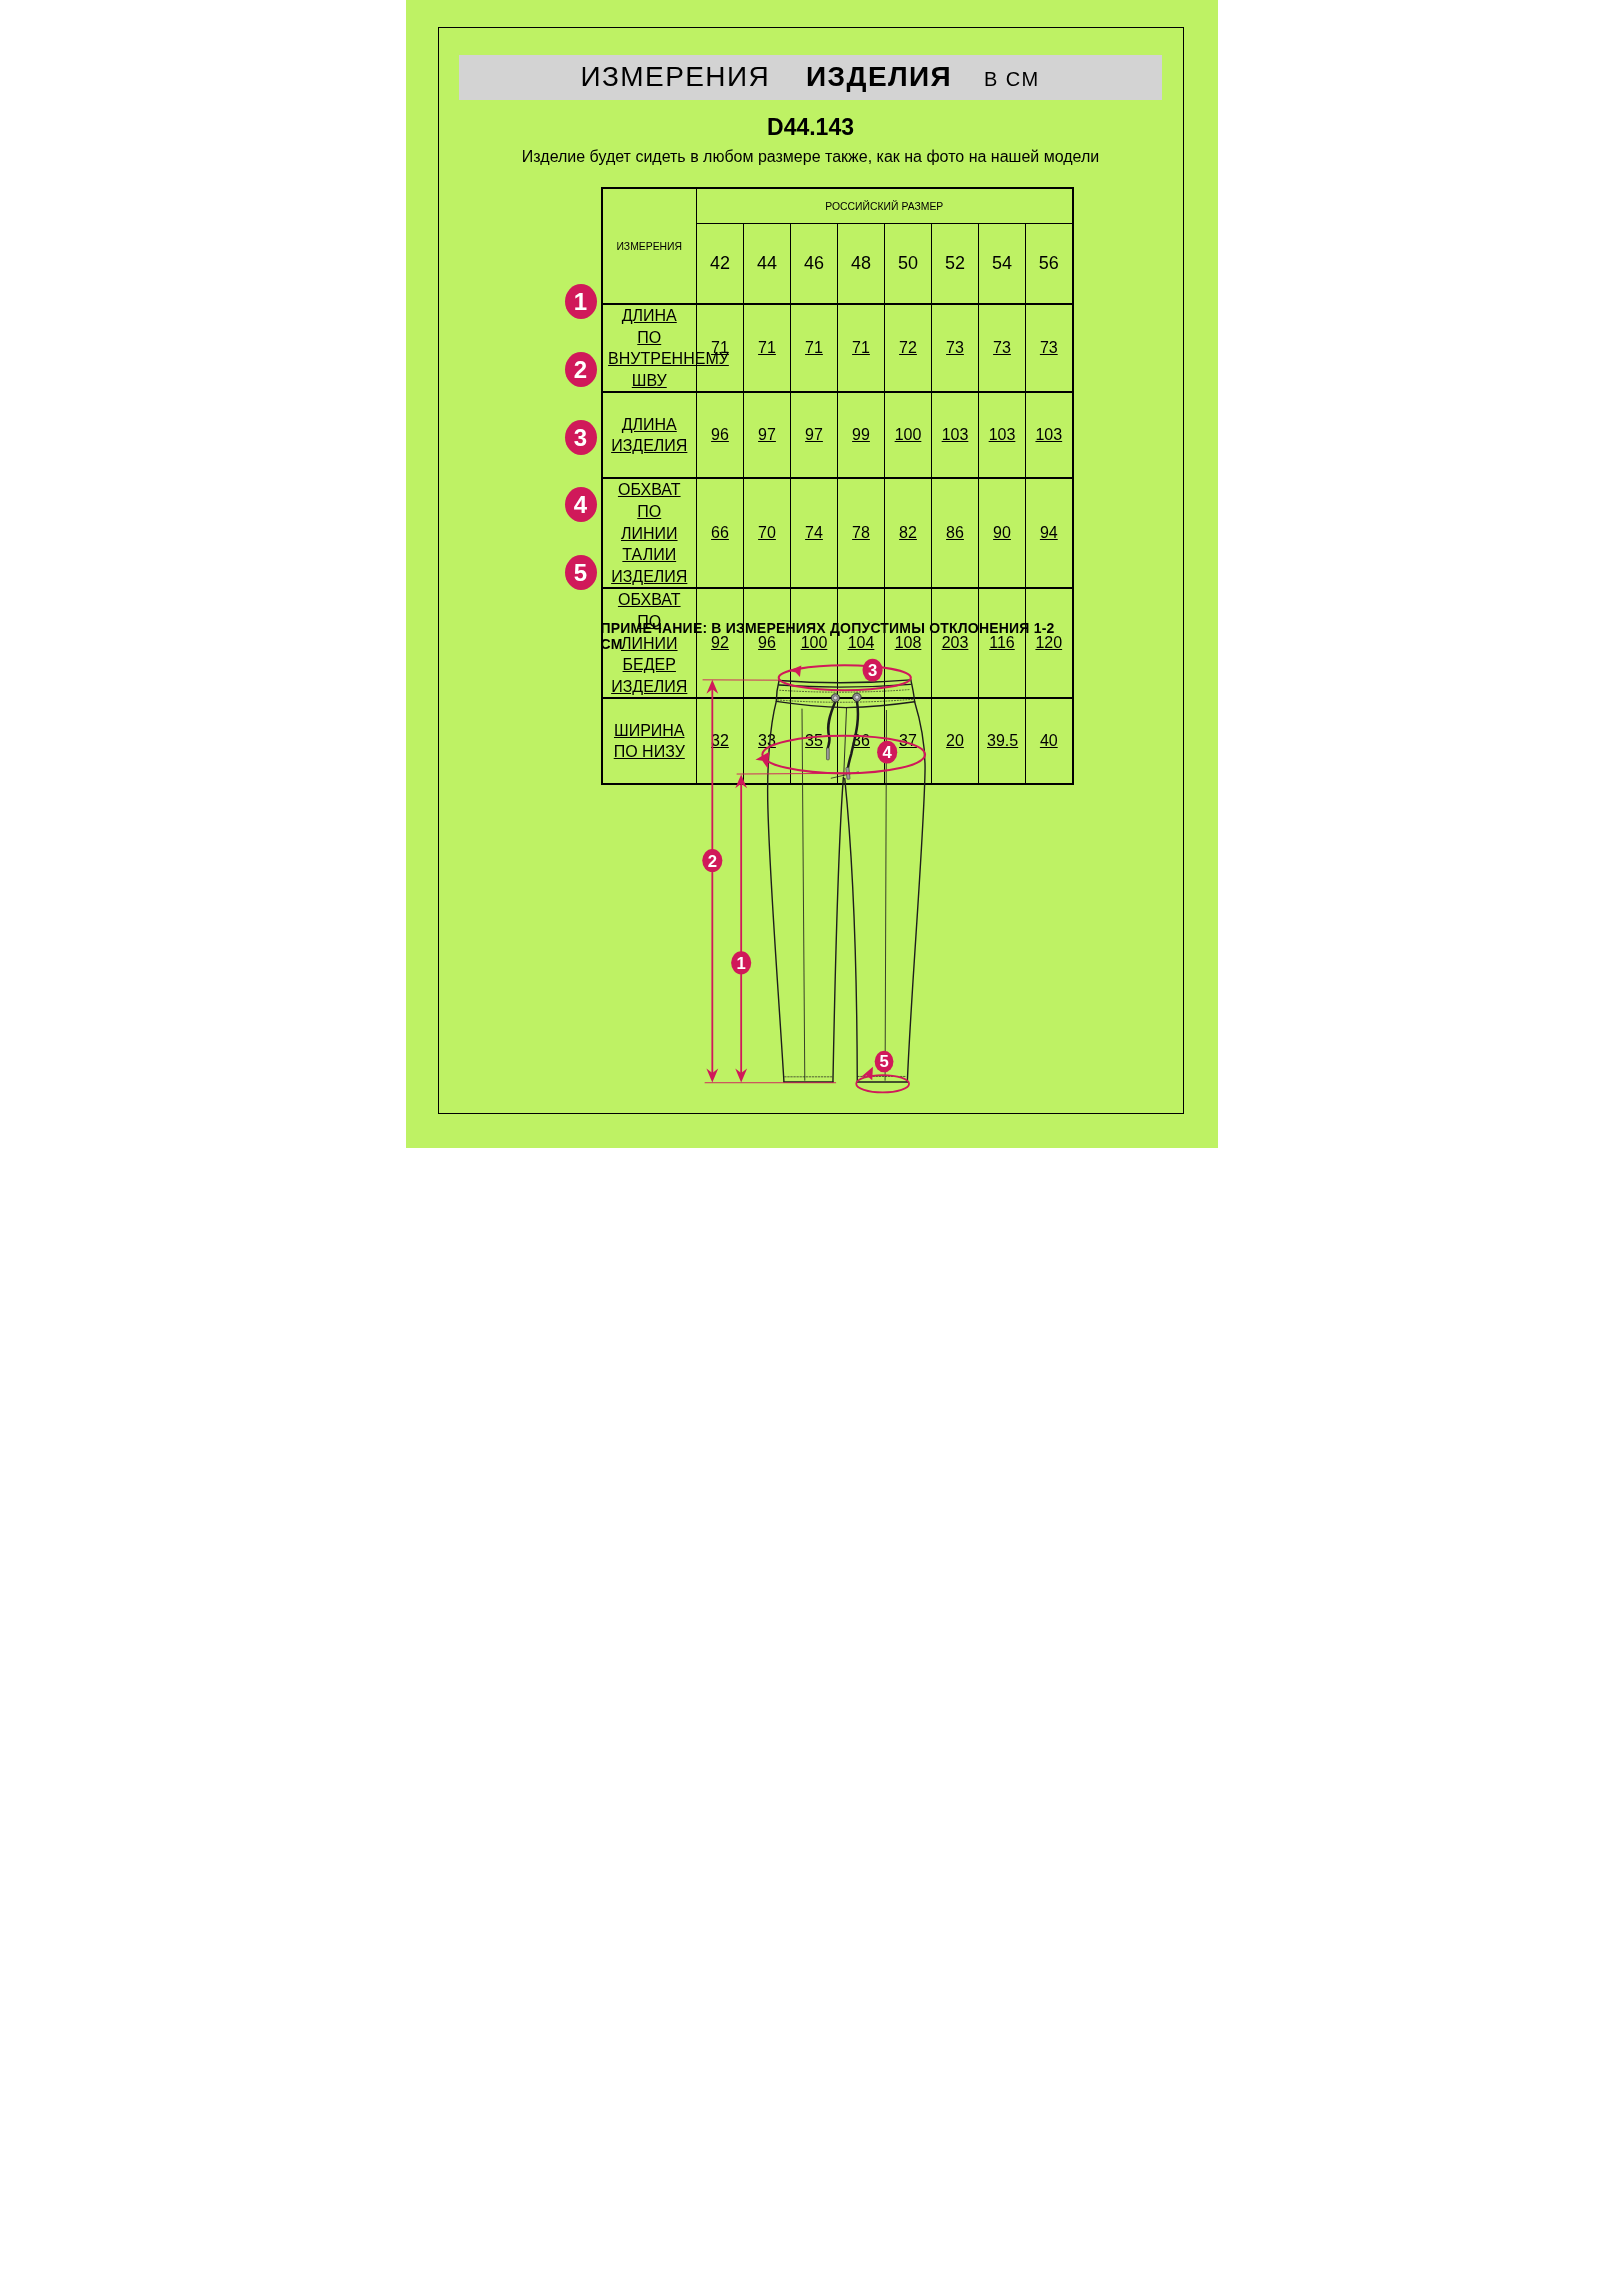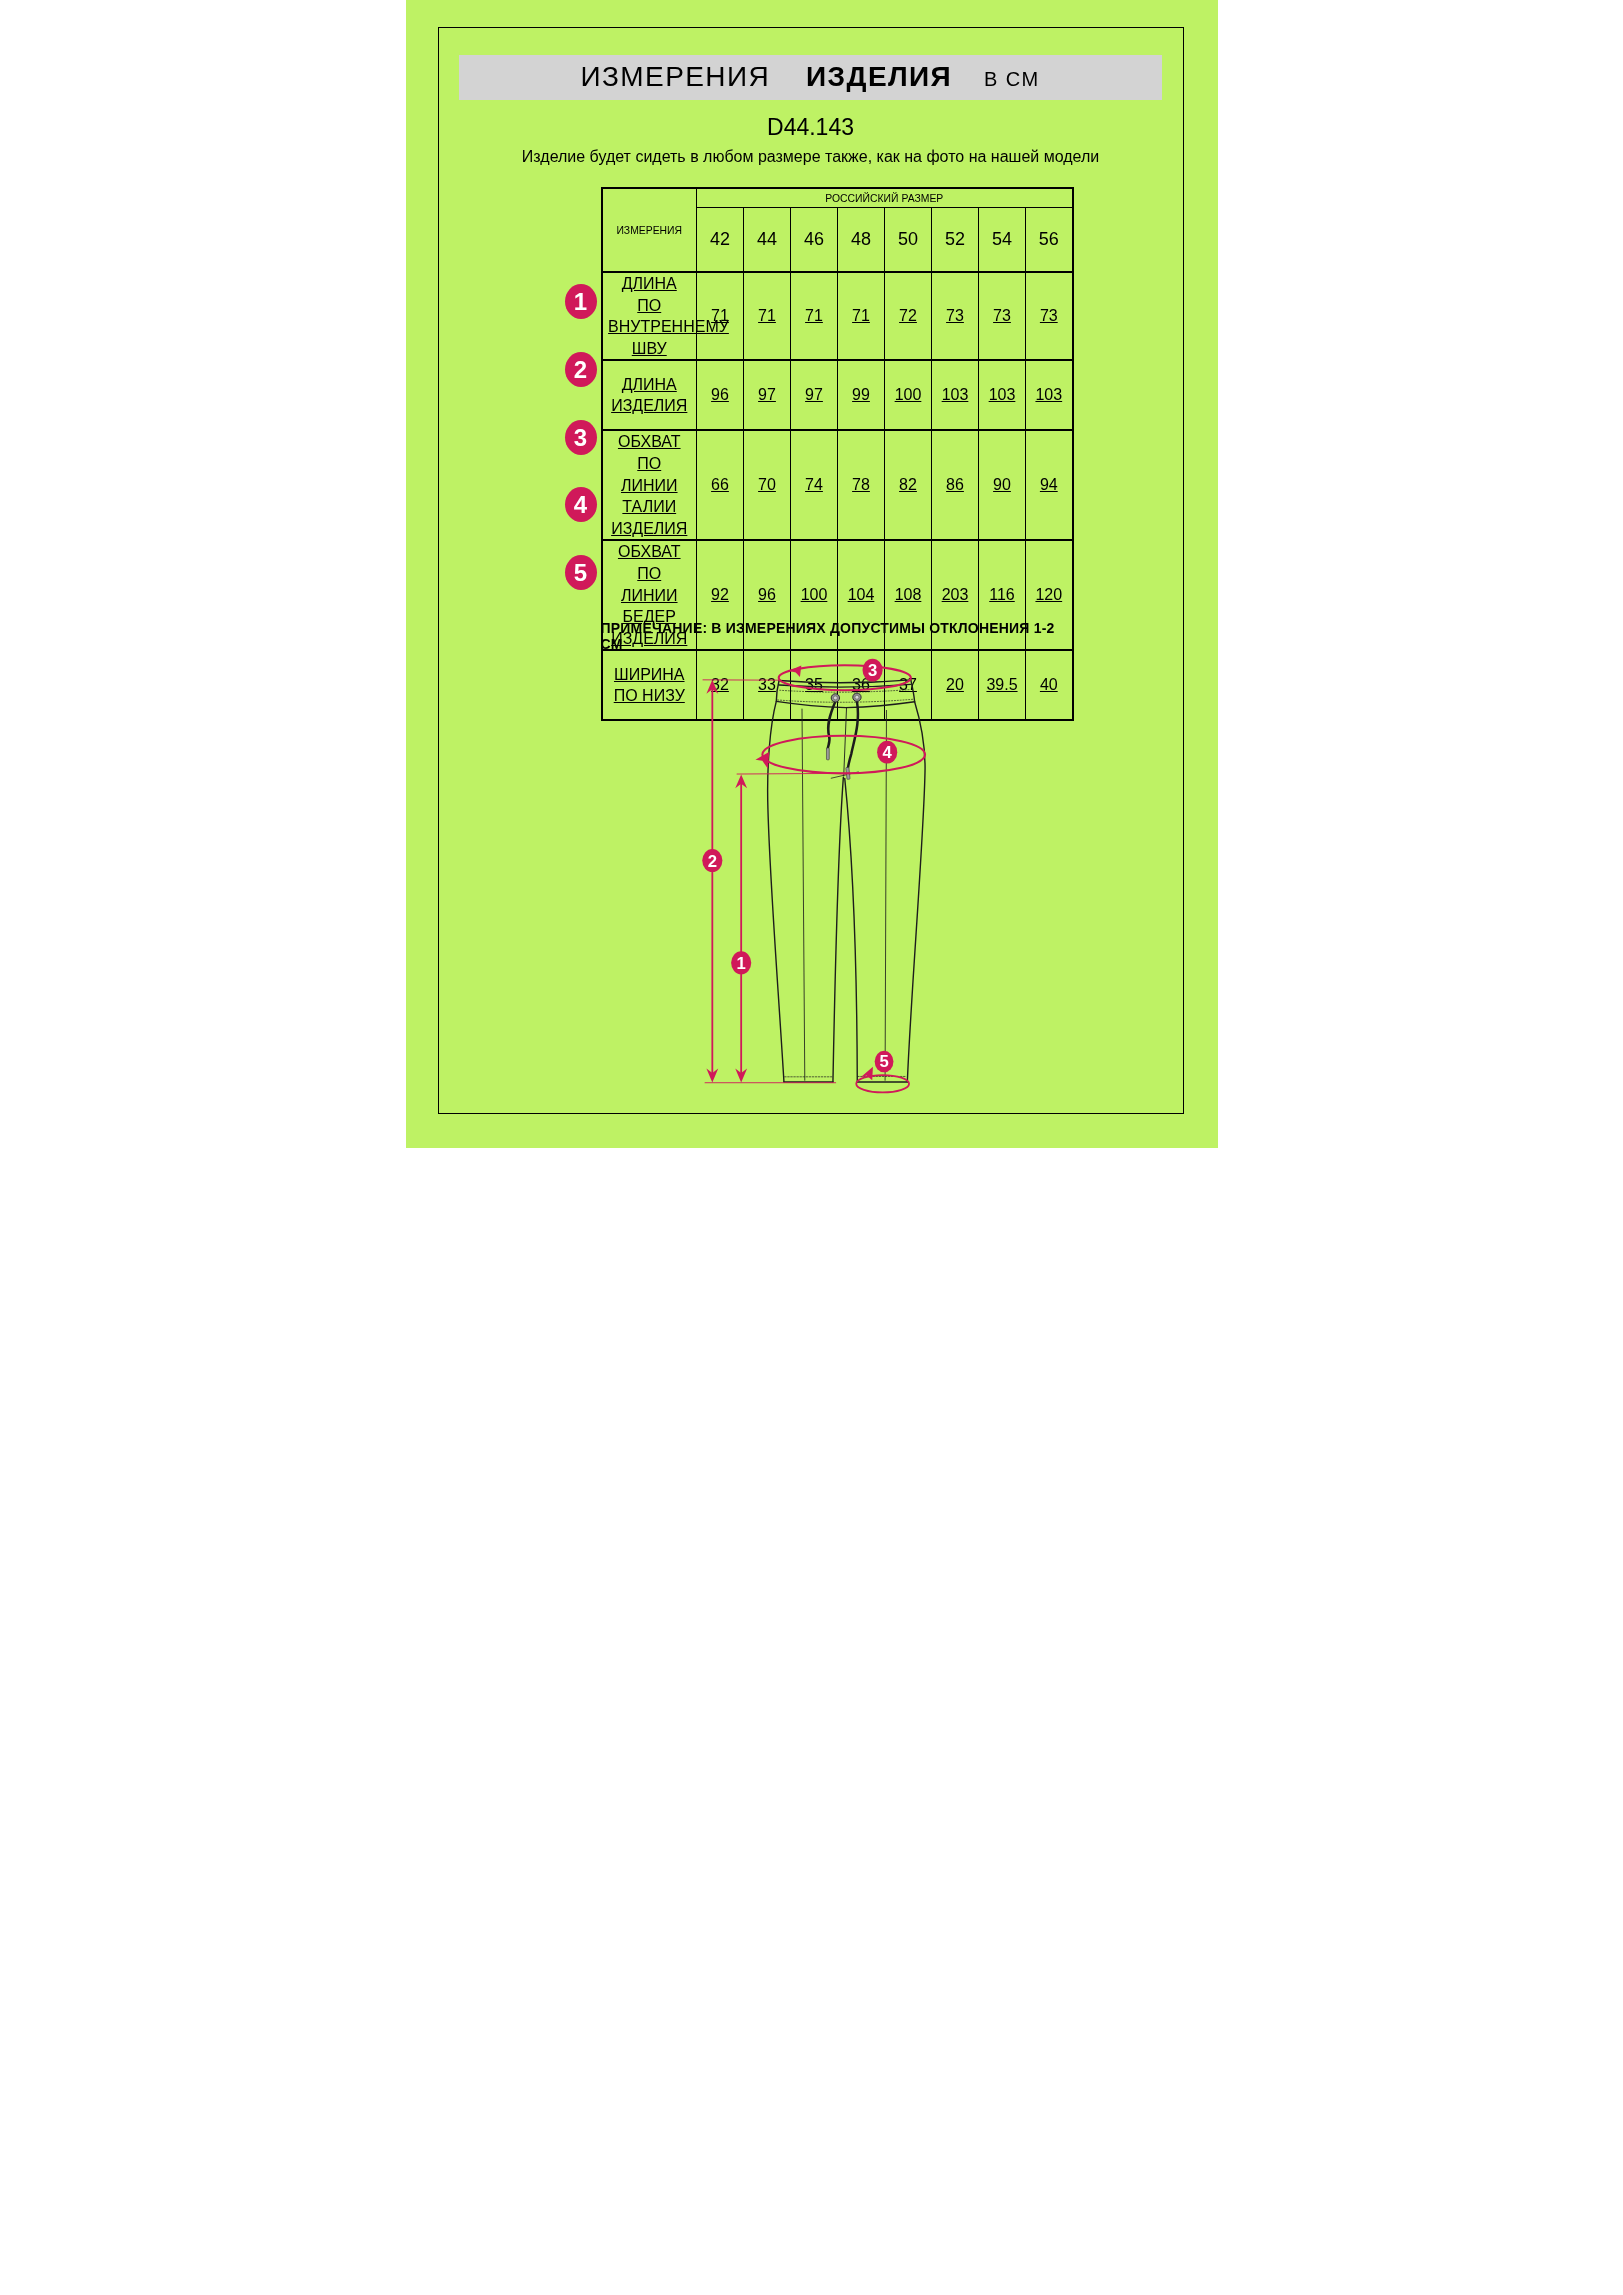--- a/index.html
+++ b/index.html
@@ -15,28 +15,28 @@
   }
   .banner {
     position:absolute; left:20px; top:26.5px; width:703px; height:45px;
     background:#d3d3d3;
     display:flex; align-items:center; justify-content:center;
   }
   .banner .t-main { font-size:28px; letter-spacing:1.4px; }
   .banner .t-bold { font-size:28px; font-weight:bold; letter-spacing:1.4px; margin-left:36px; }
   .banner .t-unit { font-size:20px; letter-spacing:1.4px; margin-left:32px; padding-top:4.2px; }
 
-  .product-code { position:absolute; left:0; top:86px; width:100%; text-align:center; font-size:23px; }
+  .product-code { position:absolute; left:0; top:86px; width:100%; text-align:center; font-size:23px;font-weight:bold; }
   .subtitle     { position:absolute; left:0; top:120px; width:100%; text-align:center; font-size:16px; }
 
   .table-wrap { position:absolute; left:162px; top:159px; width:468px; }
   table.size-table { border-collapse:collapse; table-layout:fixed; width:468px; border:2.1px solid #000; }
   .size-table th, .size-table td {
     border:1px solid #000; text-align:center; vertical-align:middle;
-    padding:0; font-weight:normal;
+    padding:8px; font-weight:normal;
   }
   .corner-h  { font-size:10.4px; border-bottom:2.1px solid #000; }
   .group-h   { height:18px; font-size:10.4px; border-bottom:1.4px solid #000; }
   .size-h    { height:63px; font-size:18px; font-weight:bold; border-bottom:2.1px solid #000; }
   tr.data-row td { height:68px; font-size:16px; border-top:2.1px solid #000; border-bottom:2.1px solid #000;text-decoration:underline; }
   td.row-label { font-size:9.7px; line-height:1.35; padding:0 5.6px; }
 
   .tmarker {
     position:absolute; left:-36px; width:32px; height:35px; border-radius:50%;
     background:#d0195a; color:#fff; font-size:24px; font-weight:bold;

